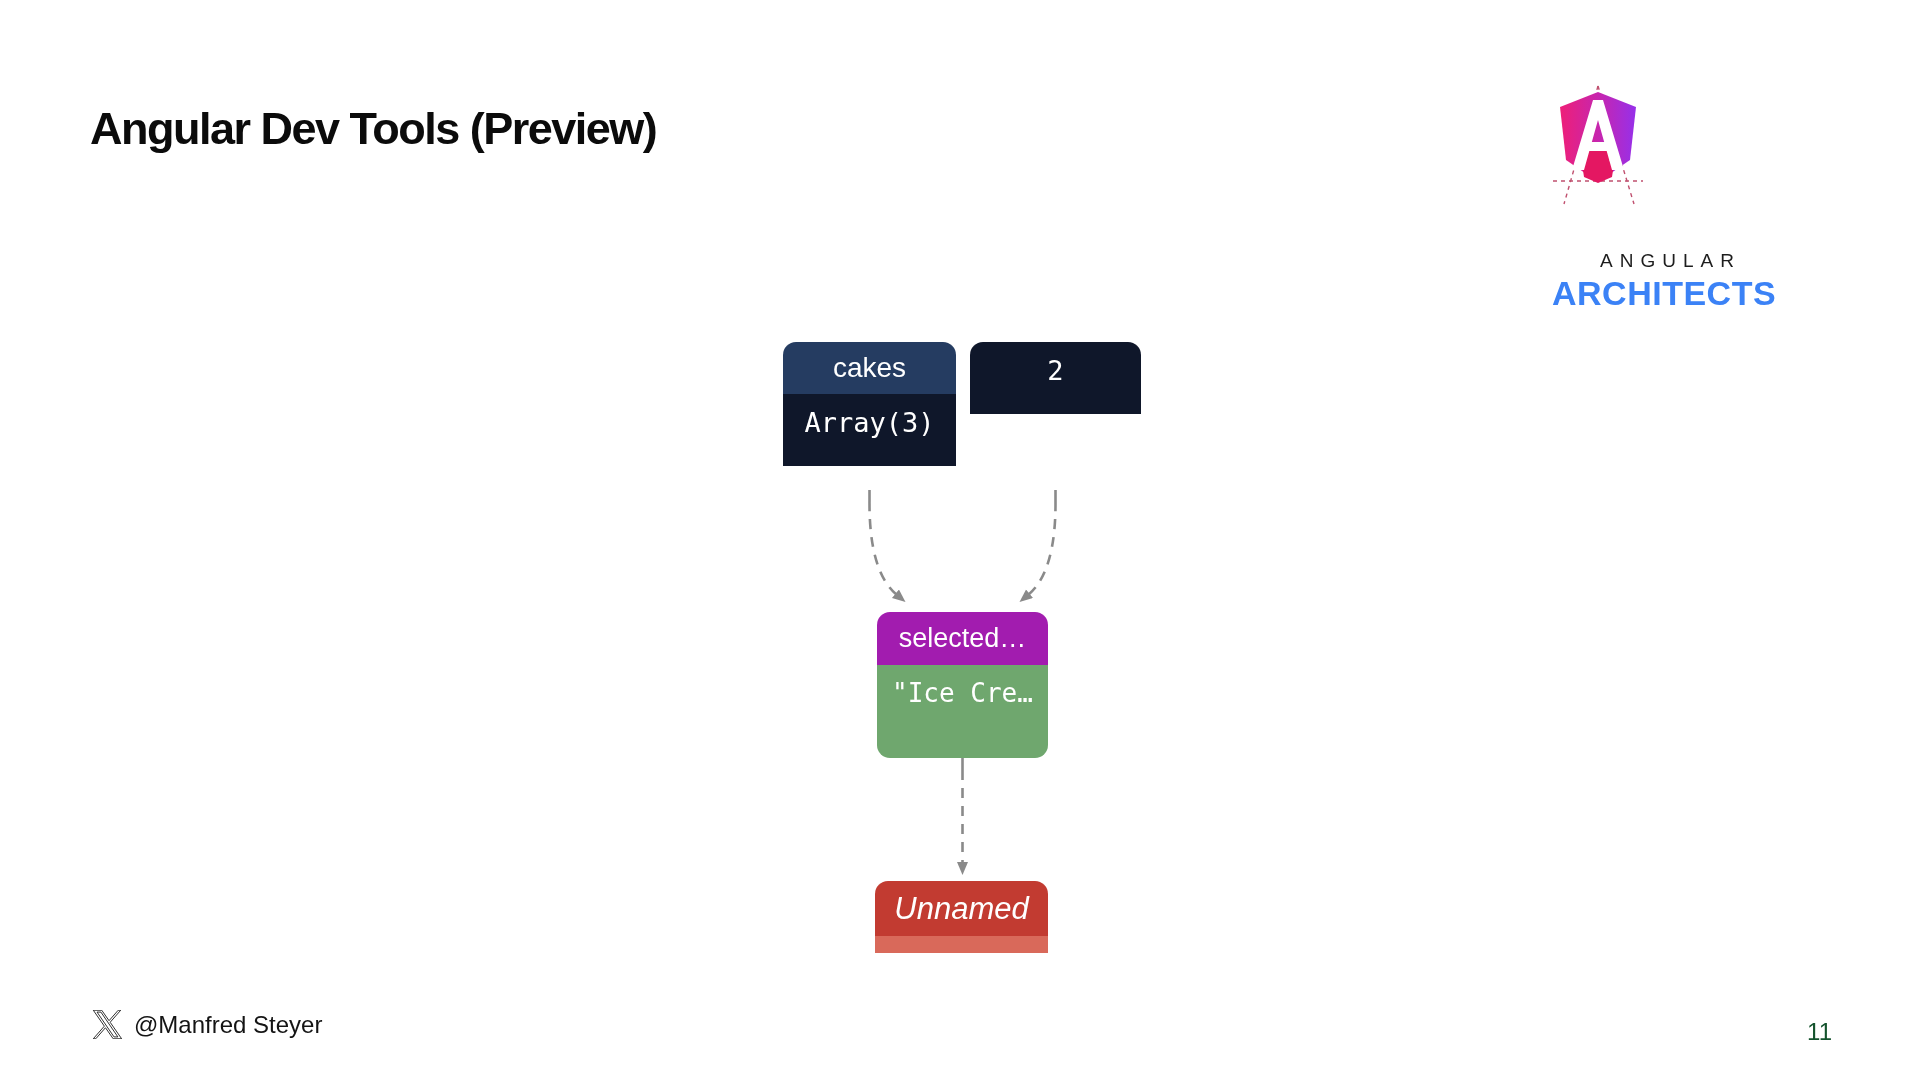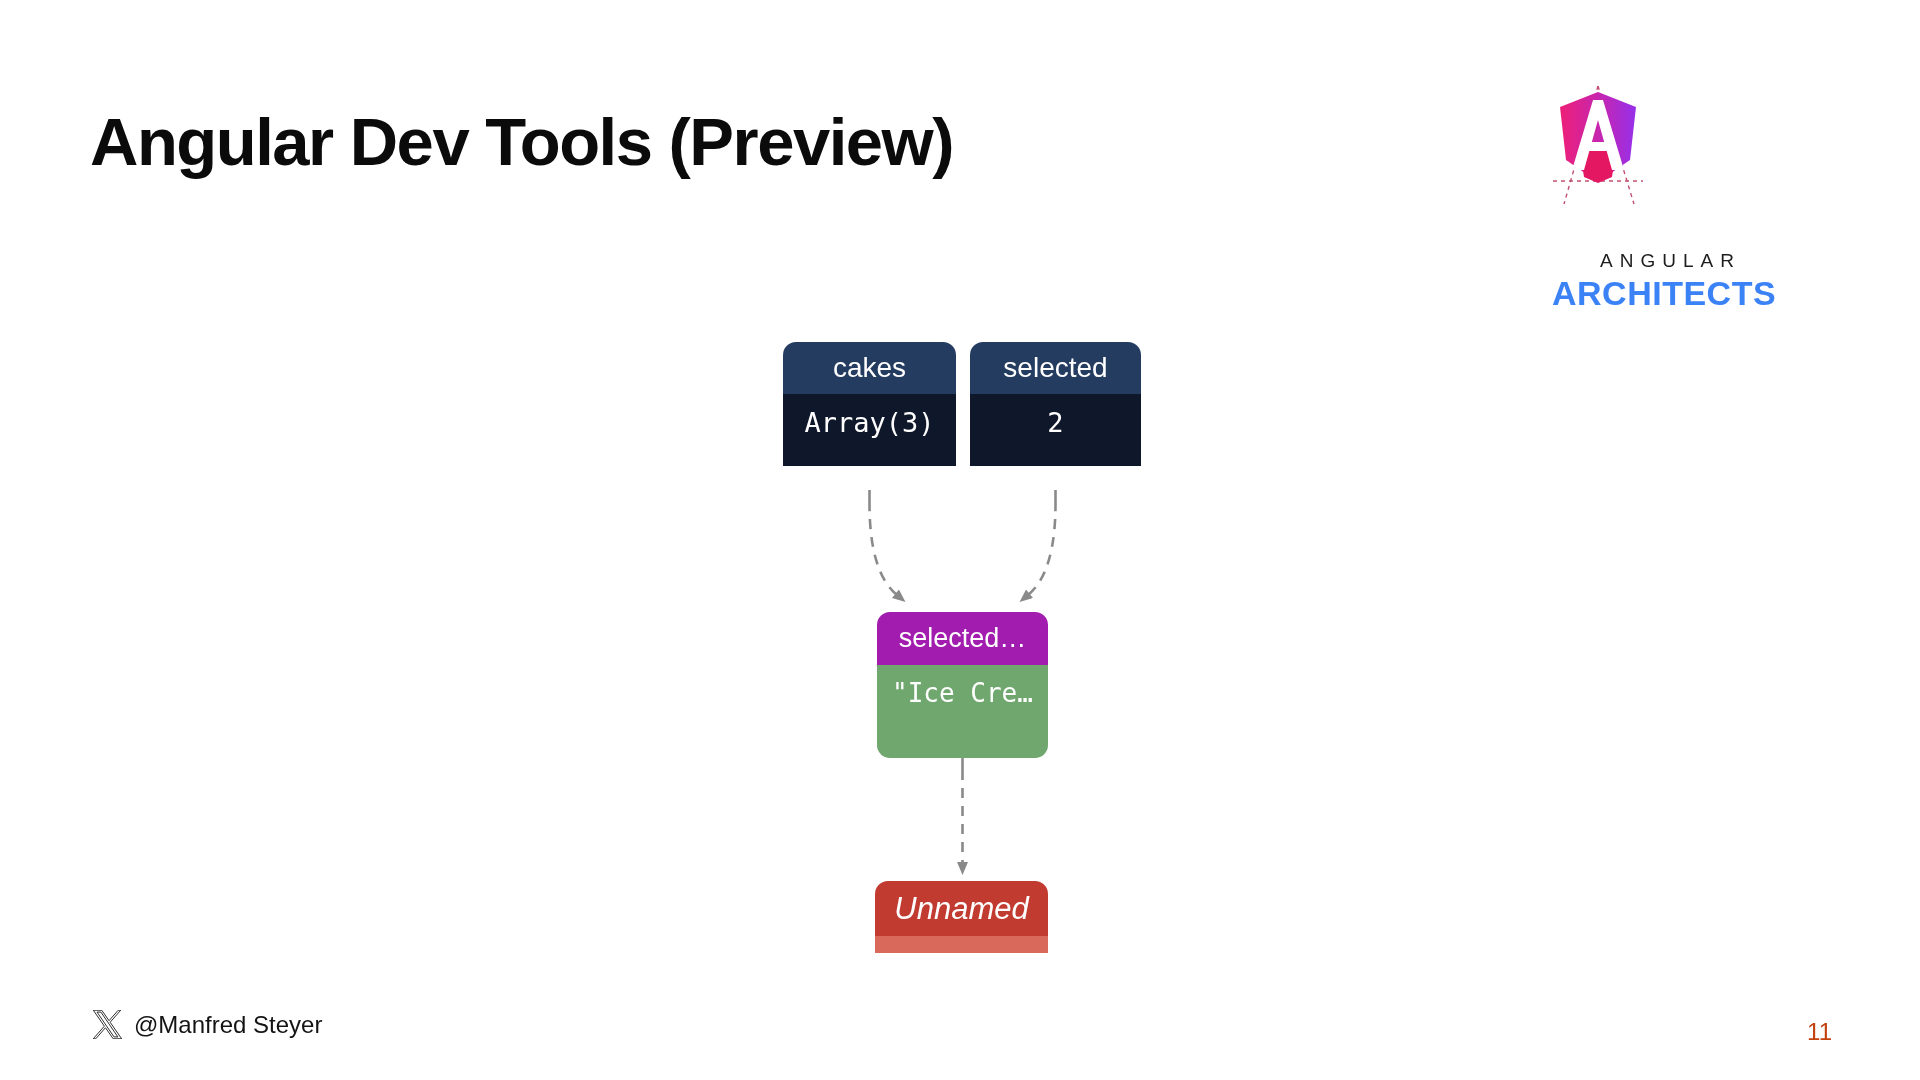--- a/index.html
+++ b/index.html
@@ -9,21 +9,21 @@
     background: #ffffff;
     font-family: "Liberation Sans", sans-serif;
     overflow: hidden;
   }
 
   
   .slide-title {
     position: absolute;
     left: 90px;
     top: 103px;
-    font-size: 67px;
+    font-size: 45px;
     font-weight: 700;
     letter-spacing: -1.5px;
     color: #0b0b0b;
   }
 
   
   .logo {
     position: absolute;
     left: 1552px;
     top: 84px;
@@ -111,21 +111,21 @@
   }
   .footer-handle {
     font-size: 24px;
     color: #141414;
   }
   .page-number {
     position: absolute;
     right: 88px;
     top: 1018px;
     font-size: 24px;
-    color: #c2410c;
+    color: #14532d;
   }
 </style>
 </head>
 <body>
 
 <h1 class="slide-title">Angular Dev Tools (Preview)</h1>
 
 <div class="logo">
   <svg class="logo-emblem" viewBox="0 0 92 124" xmlns="http://www.w3.org/2000/svg">
     <defs>
@@ -174,21 +174,20 @@
     <path d="M962.5,770 L962.5,864" stroke-dasharray="10 8" marker-end="url(#arrow)"></path>
   </g>
 </svg>
 
 <div class="node" id="node-cakes">
   <div class="node-header">cakes</div>
   <div class="node-body">Array(3)</div>
 </div>
 
 <div class="node" id="node-selected">
-  <div class="node-header">selected</div>
   <div class="node-body">2</div>
 </div>
 
 <div class="node" id="node-selected-cake">
   <div class="node-header">selected…</div>
   <div class="node-body">"Ice Cre…</div>
 </div>
 
 <div class="node" id="node-unnamed">
   <div class="node-header">Unnamed</div>

